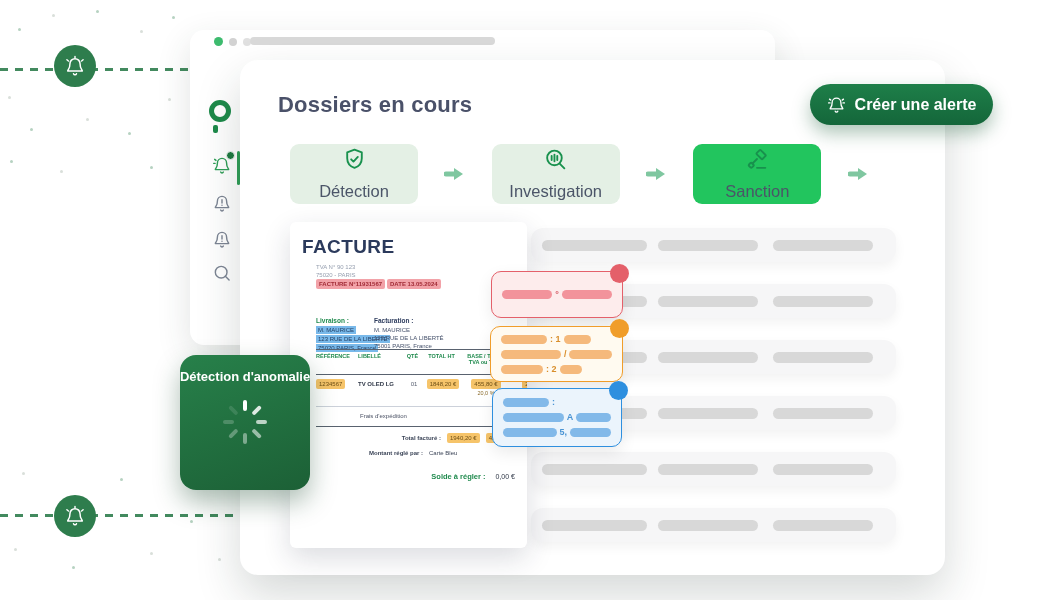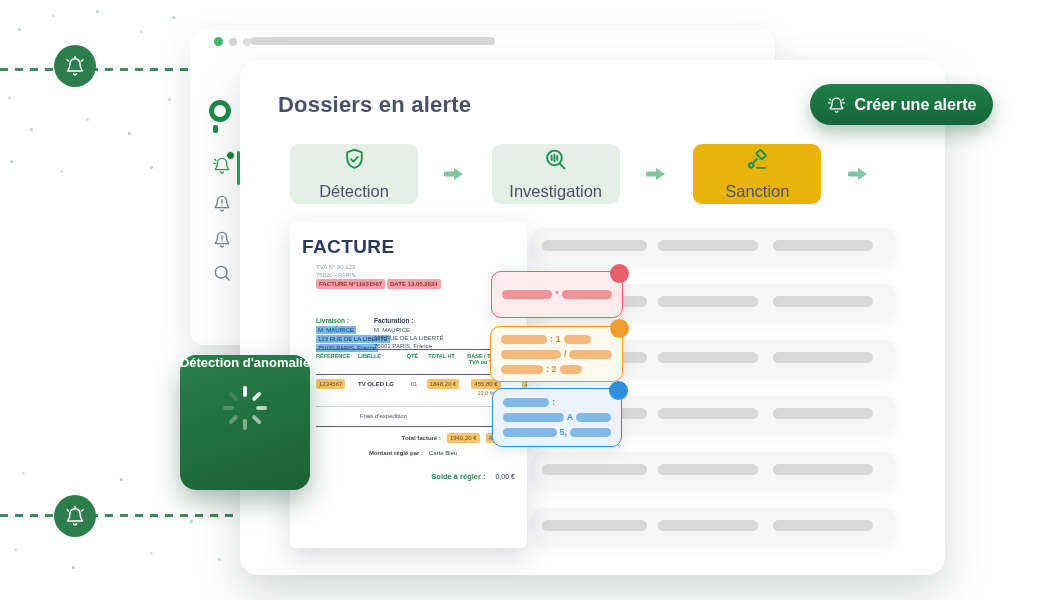--- a/index.html
+++ b/index.html
@@ -42,21 +42,21 @@
     background:linear-gradient(180deg,#1e7f49,#14663a); color:#fff; display:flex; align-items:center;
     justify-content:center; gap:9px; font-size:16px; font-weight:600; z-index:9;
     box-shadow:0 8px 18px rgba(20,90,50,.35); border:none; cursor:pointer; }
   .alert-btn svg { width:19px; height:19px; stroke:#fff; fill:none; stroke-width:1.7; stroke-linecap:round; stroke-linejoin:round; }
 
   
   .workflow { position:absolute; left:290px; top:143px; width:605px; height:62px; display:flex; align-items:center; z-index:3; }
   .step-card { width:128px; height:60px; border-radius:9px; display:flex; flex-direction:column;
     align-items:center; justify-content:center; gap:10px; cursor:pointer; }
   .step-light { background:#e4f0e5; }
-  .step-dark  { background:#eab308; }
+  .step-dark  { background:#22c55e; }
   .step-card svg { width:25px; height:25px; stroke:#18914d; fill:none; stroke-width:1.8; stroke-linecap:round; stroke-linejoin:round; }
   .step-label { font-size:16.5px; font-weight:500; color:#4b5568; }
   .flow-arrow { flex:1; display:flex; align-items:center; justify-content:center; }
 
   
   .skeleton-row { position:absolute; left:531px; width:365px; height:34px; background:#f6f6f7;
     border-radius:12px; box-shadow:0 5px 12px rgba(0,0,0,.05); z-index:3; }
   .skeleton-pill { position:absolute; top:12px; height:11px; border-radius:6px; background:#d8d8d8; }
 
   
@@ -91,21 +91,21 @@
     box-shadow:0 6px 16px rgba(0,0,0,.08); }
   .callout-dot { position:absolute; width:19px; height:19px; border-radius:50%; right:-7px; top:-8px; }
   .callout-line { display:flex; align-items:center; gap:3px; }
   .callout-bar { height:9px; border-radius:5px; display:inline-block; }
   .callout-txt { font-size:9px; font-weight:700; line-height:9px; }
 
   
   .anomaly-card { position:absolute; left:180px; top:355px; width:130px; height:135px; border-radius:16px;
     background:linear-gradient(160deg,#27804a,#1c6036); z-index:8; box-shadow:0 12px 26px rgba(20,70,40,.35);
     display:flex; flex-direction:column; align-items:center; }
-  .anomaly-title { color:#fff; font-size:13px; font-weight:700; white-space:nowrap; }
+  .anomaly-title { margin-top:14px; color:#fff; font-size:13px; font-weight:700; white-space:nowrap; }
   .spinner { position:relative; width:44px; height:44px; margin-top:16px; }
   .spinner span { position:absolute; left:20px; top:0; width:4px; height:11px; border-radius:2px;
     background:#fff; transform-origin:2px 22px; }
   .report-btn { margin-top:14px; width:104px; height:25px; border-radius:13px; background:#fff; border:none;
     color:#1e7a45; font-size:11.5px; font-weight:700; cursor:pointer; font-family:inherit; }
 </style>
 </head>
 <body>
 
 <div class="dash-line" style="left:0; top:68px; width:188px;"></div>
@@ -186,21 +186,21 @@
     <div class="side-icon icon-gray" style="top:204px;">
       <svg viewBox="0 0 24 24">
         <circle cx="11" cy="11" r="7"></circle>
         <path d="M20.5 20.5 16 16"></path>
       </svg>
     </div>
   </div>
 </div>
 
 <div class="main-panel">
-  <div class="page-title">Dossiers en alerte</div>
+  <div class="page-title">Dossiers en cours</div>
 </div>
 
 <button class="alert-btn">
   <svg viewBox="0 0 24 24">
     <path d="M17.5 9.5a5.5 5.5 0 0 0-11 0c0 6-2.5 6.5-2.5 8h16c0-1.5-2.5-2-2.5-8"></path>
     <path d="M10.4 20.5a1.7 1.7 0 0 0 3.2 0"></path>
     <path d="M3.2 5.2l1.6 1.3 M20.8 5.2l-1.6 1.3 M2 10h1.8 M22 10h-1.8"></path>
   </svg>
   <span>Créer une alerte</span>
 </button>

